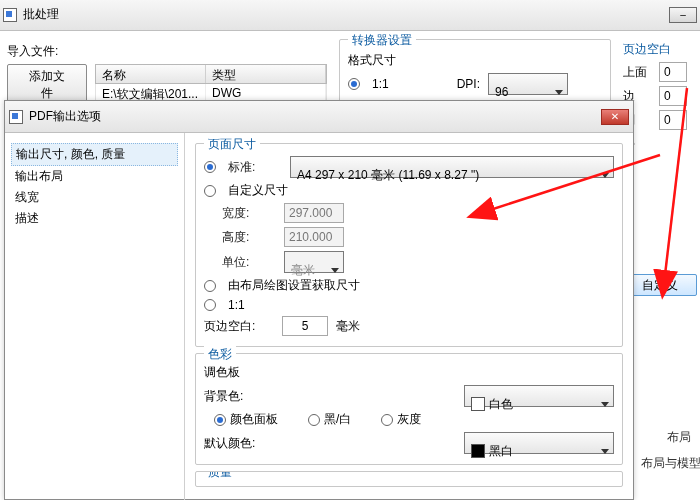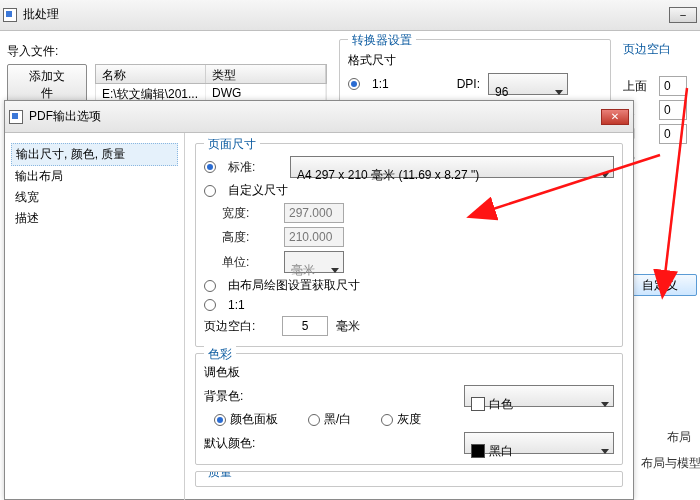--- a/index.html
+++ b/index.html
@@ -75,21 +75,21 @@
           <span style="margin-left:60px;">DPI:</span>
           <span class="combo" style="width:80px">
               <span>96</span>
               <span class="arrow"></span>
             </span>
         </div>
       </div>
     </div>
     <div style="width:70px;">
       <div style="color:#0a5aa0;margin-top:2px;">页边空白</div>
-      <div class="row" style="margin-top:18px;">
+      <div class="row" style="margin-top:4px;">
           <span style="width:28px">上面</span>
           <input class="txt" style="width: 28px;" value="0">
         </div>
       <div class="row">
           <span style="width:28px">边</span>
           <input class="txt" style="width: 28px;" value="0">
         </div>
       <div class="row">
           <span style="width:28px">则</span>
           <input class="txt" style="width: 28px;" value="0">

